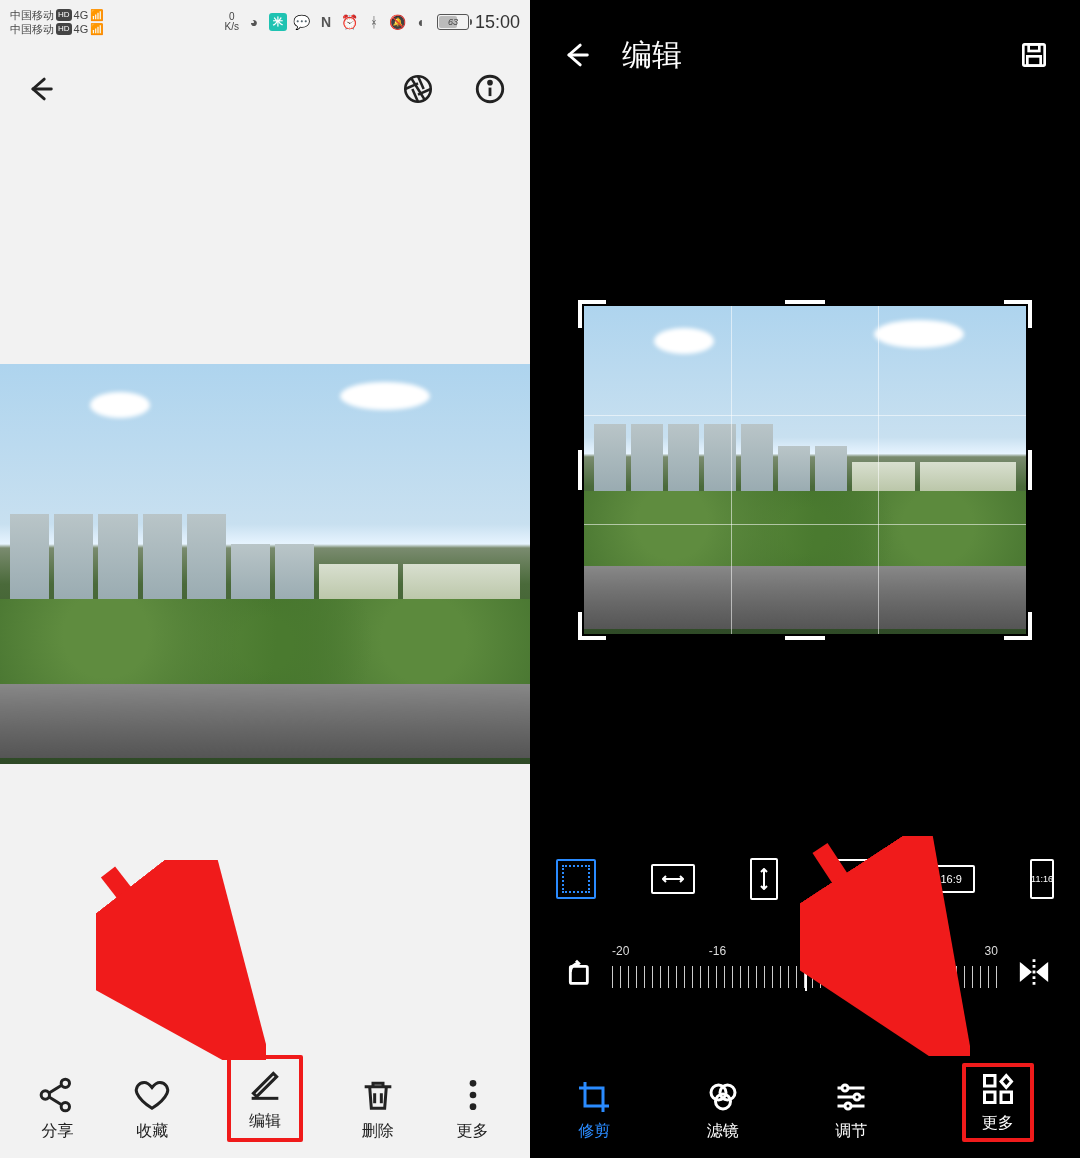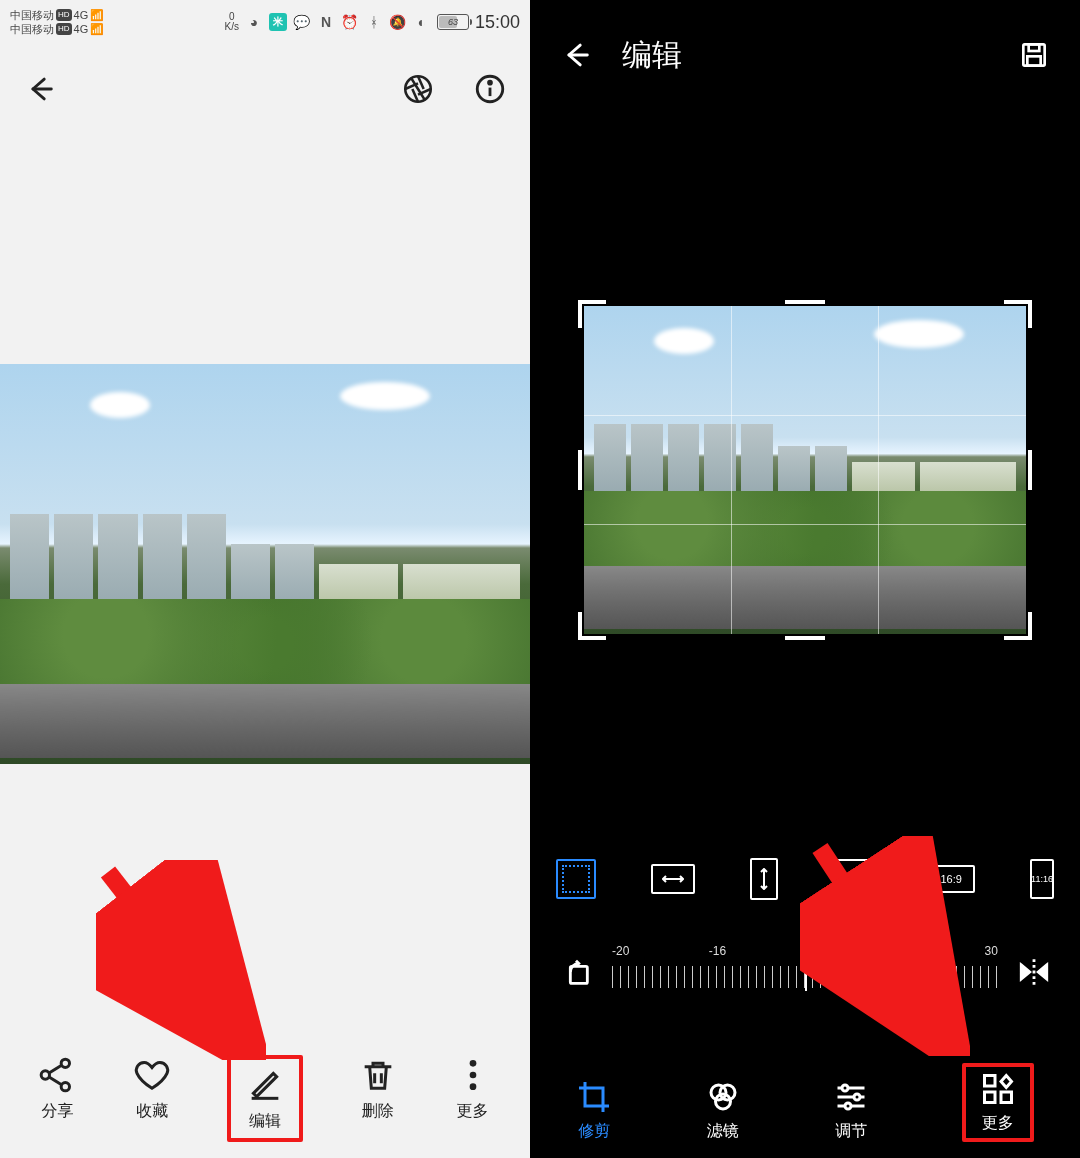--- a/index.html
+++ b/index.html
@@ -86,21 +86,21 @@
   }
   .road {
     position: absolute; left: 0; right: 0; top: 320px; height: 80px;
     background: linear-gradient(#888, #555);
     transform: perspective(300px) rotateX(40deg);
     transform-origin: top;
   }
 
   .l-bottombar {
     position: absolute; left: 0; right: 0; bottom: 16px;
-    display: flex; justify-content: space-around; 
+    display: flex; justify-content: space-around; align-items: flex-end;
     padding: 0 10px;
   }
   .l-action { display: flex; flex-direction: column; align-items: center; gap: 6px; }
   .l-action .lbl { font-size: 16px; color: #222; }
   .l-action svg { width: 40px; height: 40px; }
   .highlight-box {
     border: 4px solid #f01b1b; padding: 6px 14px; border-radius: 2px;
   }
 
   .arrow-red { position: absolute; pointer-events: none; }

